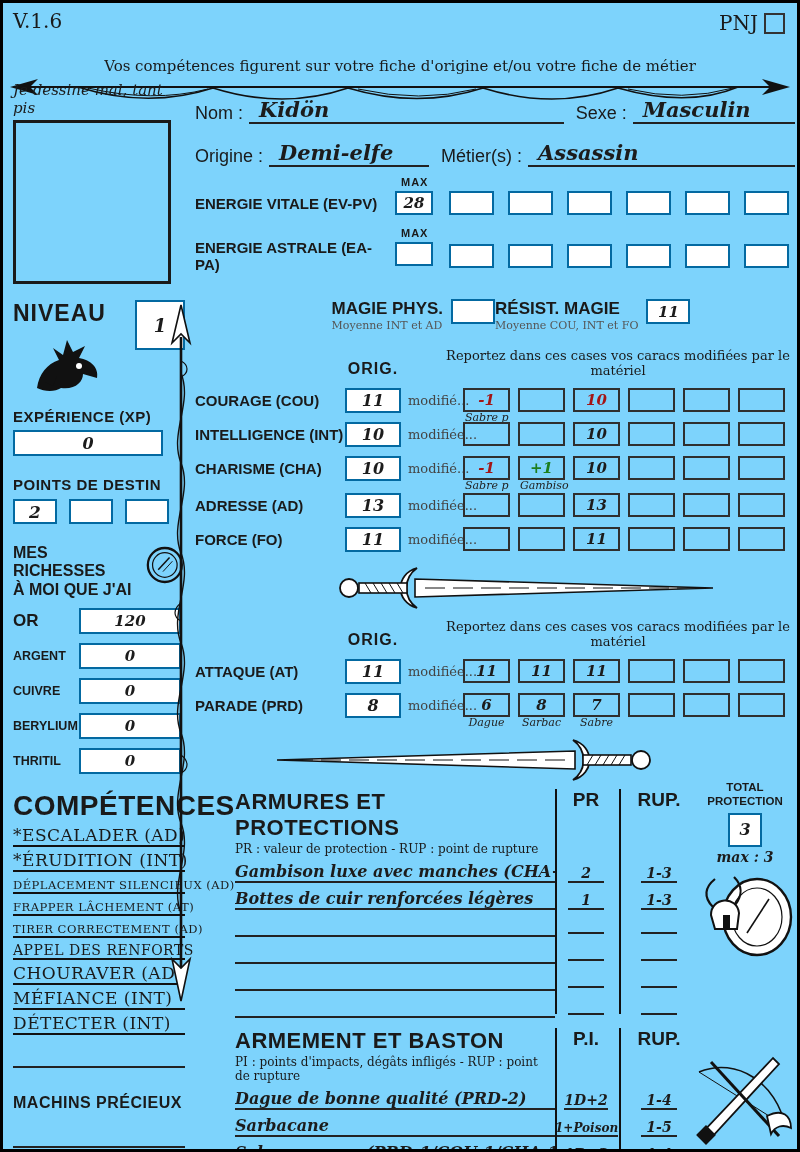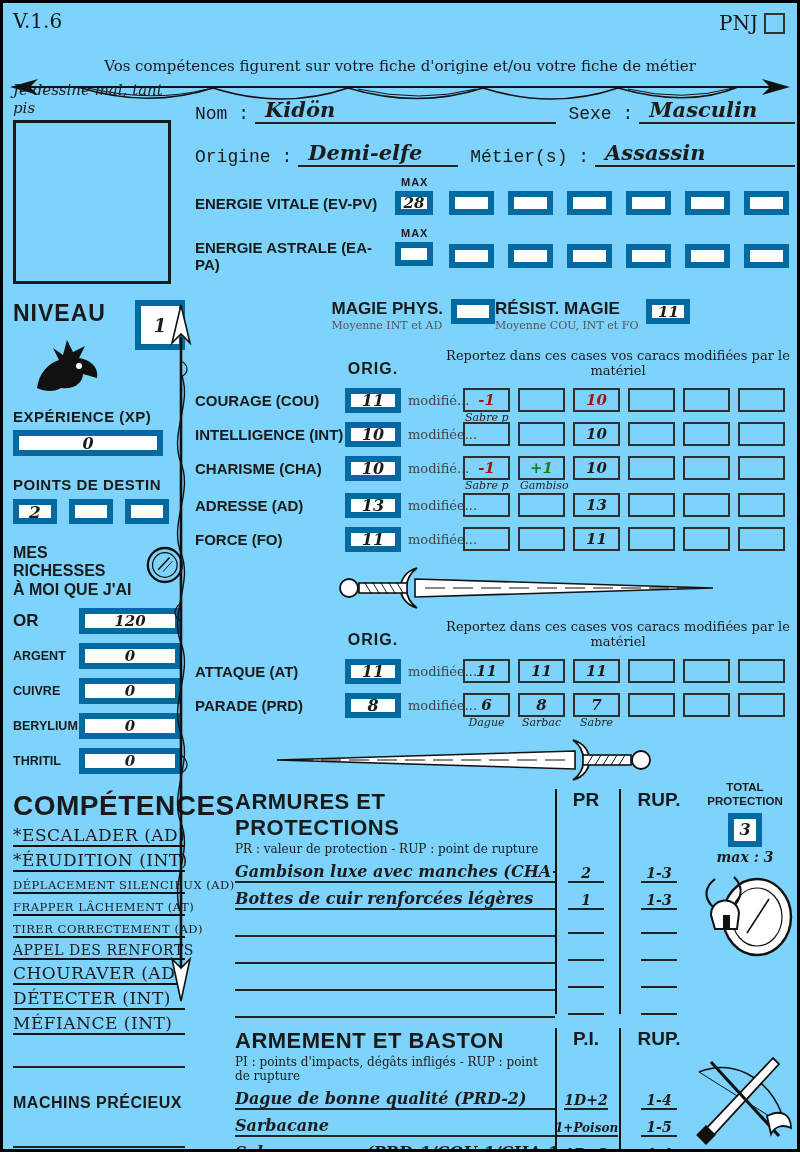--- a/index.html
+++ b/index.html
@@ -5,21 +5,21 @@
   * { margin:0; padding:0; box-sizing:border-box; }
   html,body { background:#777; }
   .sheet {
     position:relative; width:800px; height:1152px; margin:0 auto;
     background:#7dd3fc; border:3px solid #000; overflow:hidden;
     font-family:"Liberation Sans", sans-serif; color:#1a1a1a;
   }
   
   .hw { font-family:"DejaVu Serif", serif; font-style:italic; font-weight:bold; color:#1c1c1c; }
   .serif { font-family:"DejaVu Serif", serif; }
-  .b { border:6px solid #0369a1; display:inline-flex; align-items:center; justify-content:center; background:#fff; }
+  .b { border:2px solid #0369a1; display:inline-flex; align-items:center; justify-content:center; background:#fff; }
   
   .hdr { position:relative; height:56px; }
   .version { position:absolute; left:10px; top:6px; font-family:"DejaVu Serif",serif; font-size:20px; }
   .title { text-align:center; padding-top:4px; font-family:"DejaVu Serif",serif; font-weight:bold; font-size:34px; letter-spacing:2px; }
   .pnj { position:absolute; right:12px; top:8px; display:flex; align-items:center; gap:6px; font-family:"DejaVu Serif",serif; font-size:20px; }
   .pnj .box { width:21px; height:21px; border:2px solid #333; }
   .subtitle { text-align:center; font-family:"DejaVu Serif",serif; font-size:15px; margin-top:-2px; }
   .banner { display:block; margin:2px auto 0; }
   
   .left-col { position:absolute; left:10px; top:78px; width:172px; }
@@ -46,21 +46,21 @@
   .comp-head { font-size:28px; font-weight:bold; margin-top:16px; letter-spacing:.5px; }
   .comp-item { font-family:"DejaVu Serif",serif; border-bottom:2px solid #111; letter-spacing:.5px; white-space:nowrap; }
   .c-lg { font-size:17px; padding-top:3px; }
   .c-md { font-size:14px; padding-top:4px; }
   .c-sm { font-size:11.5px; padding-top:6px; }
   .machins-head { font-size:16px; font-weight:bold; margin-top:26px; letter-spacing:.5px; }
   .blank-line { border-bottom:2px solid #222; height:21px; }
   .machins .blank-line { height:22px; }
   
   .id-row { display:flex; align-items:flex-end; margin-top:6px; }
-  .id-row .lab { font-family:Liberation Mono, monospace; font-size:18px; white-space:nowrap; padding-right:6px; }
+  .id-row .lab { font-family:Liberation Sans, sans-serif; font-size:18px; white-space:nowrap; padding-right:6px; }
   .id-row .val { flex:1; border-bottom:2px solid #222; font-size:21px; padding:0 0 0 10px; white-space:nowrap; }
   .id-row .gap { width:12px; }
   .id-row.second { margin-top:16px; }
   
   .en-row { display:flex; align-items:center; margin-top:24px; position:relative; }
   .en-row .lab { width:200px; font-size:15px; font-weight:bold; }
   .en-cells { display:flex; gap:14px; align-items:center; }
   .en-cells .b { width:45px; height:24px; font-size:15px; }
   .maxcell { position:relative; margin-right:2px; }
   .maxcell .tag { position:absolute; top:-15px; left:6px; font-size:11px; font-weight:bold; letter-spacing:1px; }
@@ -189,22 +189,22 @@
     </div>
 
     <div class="comp-head">COMPÉTENCES</div>
     <div class="comp-item c-lg">*ESCALADER (AD)</div>
     <div class="comp-item c-lg">*ÉRUDITION (INT)</div>
     <div class="comp-item c-sm">DÉPLACEMENT SILENCIEUX (AD)</div>
     <div class="comp-item c-sm">FRAPPER LÂCHEMENT (AT)</div>
     <div class="comp-item c-sm">TIRER CORRECTEMENT (AD)</div>
     <div class="comp-item c-md">APPEL DES RENFORTS</div>
     <div class="comp-item c-lg">CHOURAVER (AD)</div>
+    <div class="comp-item c-lg">MÉFIANCE (INT)</div>
     <div class="comp-item c-lg">DÉTECTER (INT)</div>
-    <div class="comp-item c-lg">MÉFIANCE (INT)</div>
     <div class="blank-line" style="margin-top:12px;"></div>
 
     <div class="machins-head">MACHINS PRÉCIEUX</div>
     <div class="machins">
       <div class="blank-line" style="margin-top:14px;"></div>
       <div class="blank-line"></div>
 
     </div>
   </div>
 

